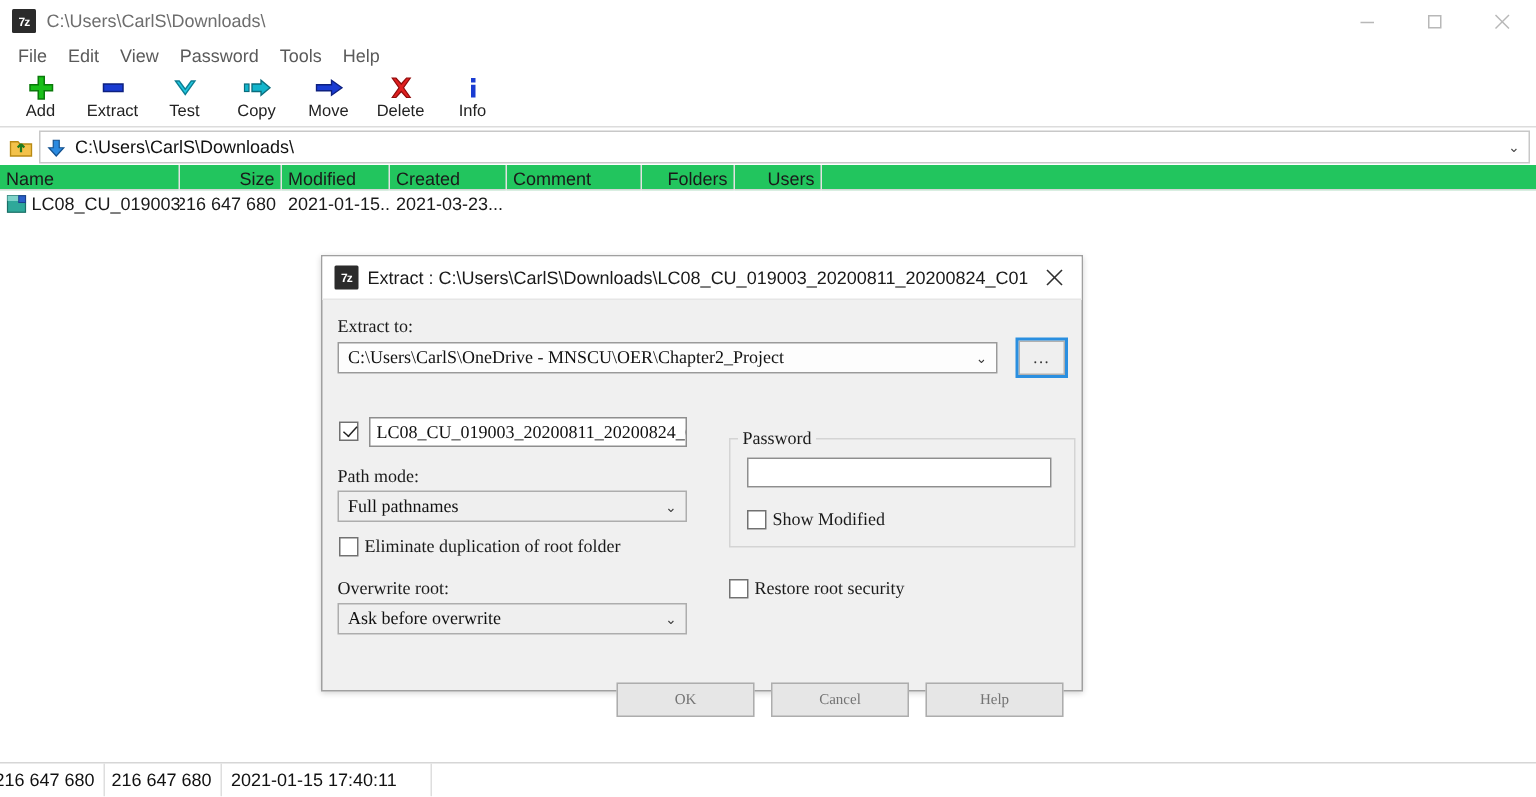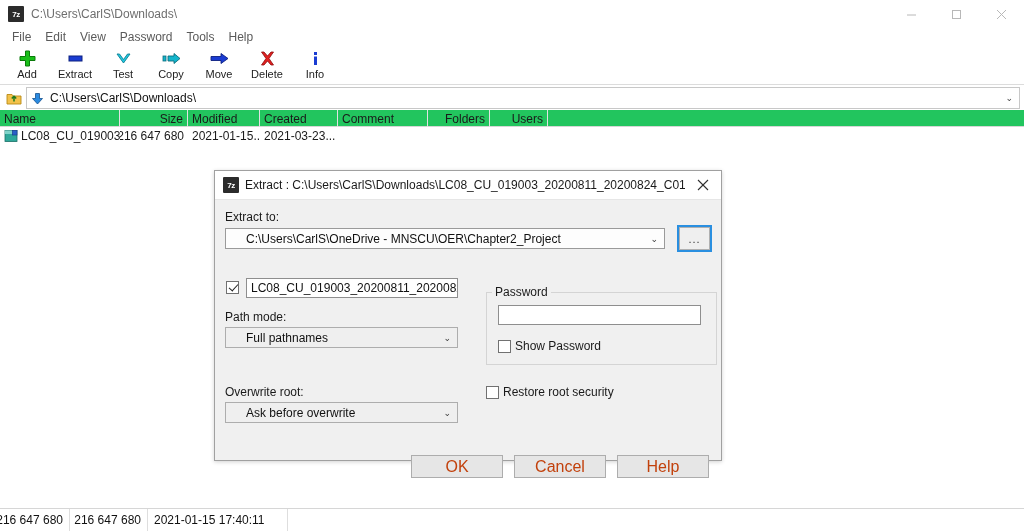--- a/index.html
+++ b/index.html
@@ -216,34 +216,34 @@
     font-size: 12px; color: #1a1a1a;
     white-space: nowrap; overflow: hidden;
     flex: 1;
   }
   .dlg-close {
     width: 36px; height: 28px;
     display: flex; align-items: center; justify-content: center;
     color: #303030;
     flex: none;
   }
-  .dlg-body { position: relative; height: 260px; }
+  .dlg-body { position: relative; height: 260px; font-family: Liberation Serif, serif; }
 
   .lbl {
     position: absolute;
     font-size: 12px; color: #1a1a1a;
     white-space: nowrap;
   }
   .combo {
     position: absolute;
     height: 21px;
     background: #fdfdfd;
     border: 1px solid #9a9a9a;
     display: flex; align-items: center;
-    padding-left: 20px;
+    padding-left: 6px;
     font-size: 12px; color: #111;
     white-space: nowrap; overflow: hidden;
   }
   .combo .chev {
     position: absolute; right: 6px; top: 50%;
     transform: translateY(-50%);
     color: #3a3a3a; font-size: 9px;
   }
   .combo.flat {
     background: #efefef;
@@ -303,21 +303,21 @@
     padding: 0 3px;
     font-size: 12px; color: #1a1a1a;
     white-space: nowrap;
   }
   .dbtn {
     position: absolute;
     height: 23px;
     background: #e6e6e6;
     border: 1px solid #adadad;
     display: flex; align-items: center; justify-content: center;
-    font-size: 16px; color: #c2410c;
+    font-size: 10px; color: #737373;
   }
 </style>
 </head>
 <body>
 
 <div id="app">
 
   <div class="titlebar">
     <div class="tb-icon">7z</div>
     <div class="tb-title">C:\Users\CarlS\Downloads\</div>
@@ -492,33 +492,37 @@
         <span class="box checked"></span>
       </div>
       <div class="textfield" style="left:31px; top:78px; width:212px;">LC08_CU_019003_20200811_20200824_C01_V0</div>
 
       <div class="lbl" style="left:10px; top:110px;">Path mode:</div>
       <div class="combo flat" style="left:10px; top:127px; width:233px;">
         <span>Full pathnames</span>
         <span class="chev">⌄</span>
       </div>
 
+      <div class="cbox" style="left:11px; top:157px;">
+        <span class="box"></span>
+        <span>Eliminate duplication of root folder</span>
+      </div>
 
       <div class="lbl" style="left:10px; top:185px;">Overwrite root:</div>
       <div class="combo flat" style="left:10px; top:202px; width:233px;">
         <span>Ask before overwrite</span>
         <span class="chev">⌄</span>
       </div>
 
       <div class="groupbox" style="left:271px; top:92px; width:231px; height:73px;"></div>
       <div class="groupbox-title" style="left:277px; top:85px;">Password</div>
       <div class="textfield" style="left:283px; top:105px; width:203px;"></div>
       <div class="cbox" style="left:283px; top:139px;">
         <span class="box"></span>
-        <span>Show Password</span>
+        <span>Show Modified</span>
       </div>
 
       <div class="cbox" style="left:271px; top:185px;">
         <span class="box"></span>
         <span>Restore root security</span>
       </div>
 
       <div class="dbtn" style="left:196px; top:255px; width:92px;">OK</div>
       <div class="dbtn" style="left:299px; top:255px; width:92px;">Cancel</div>
       <div class="dbtn" style="left:402px; top:255px; width:92px;">Help</div>

